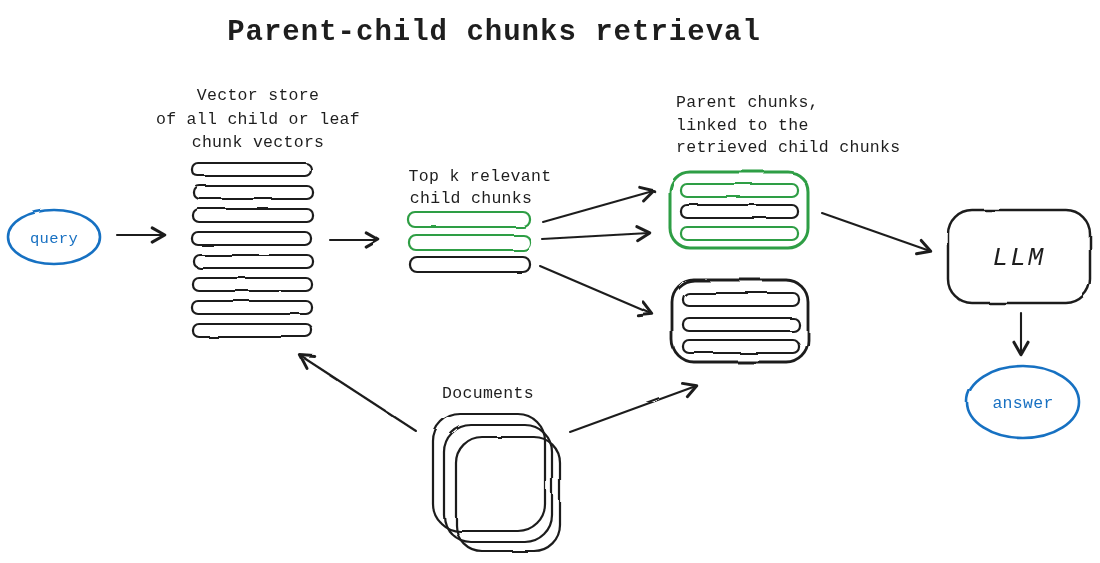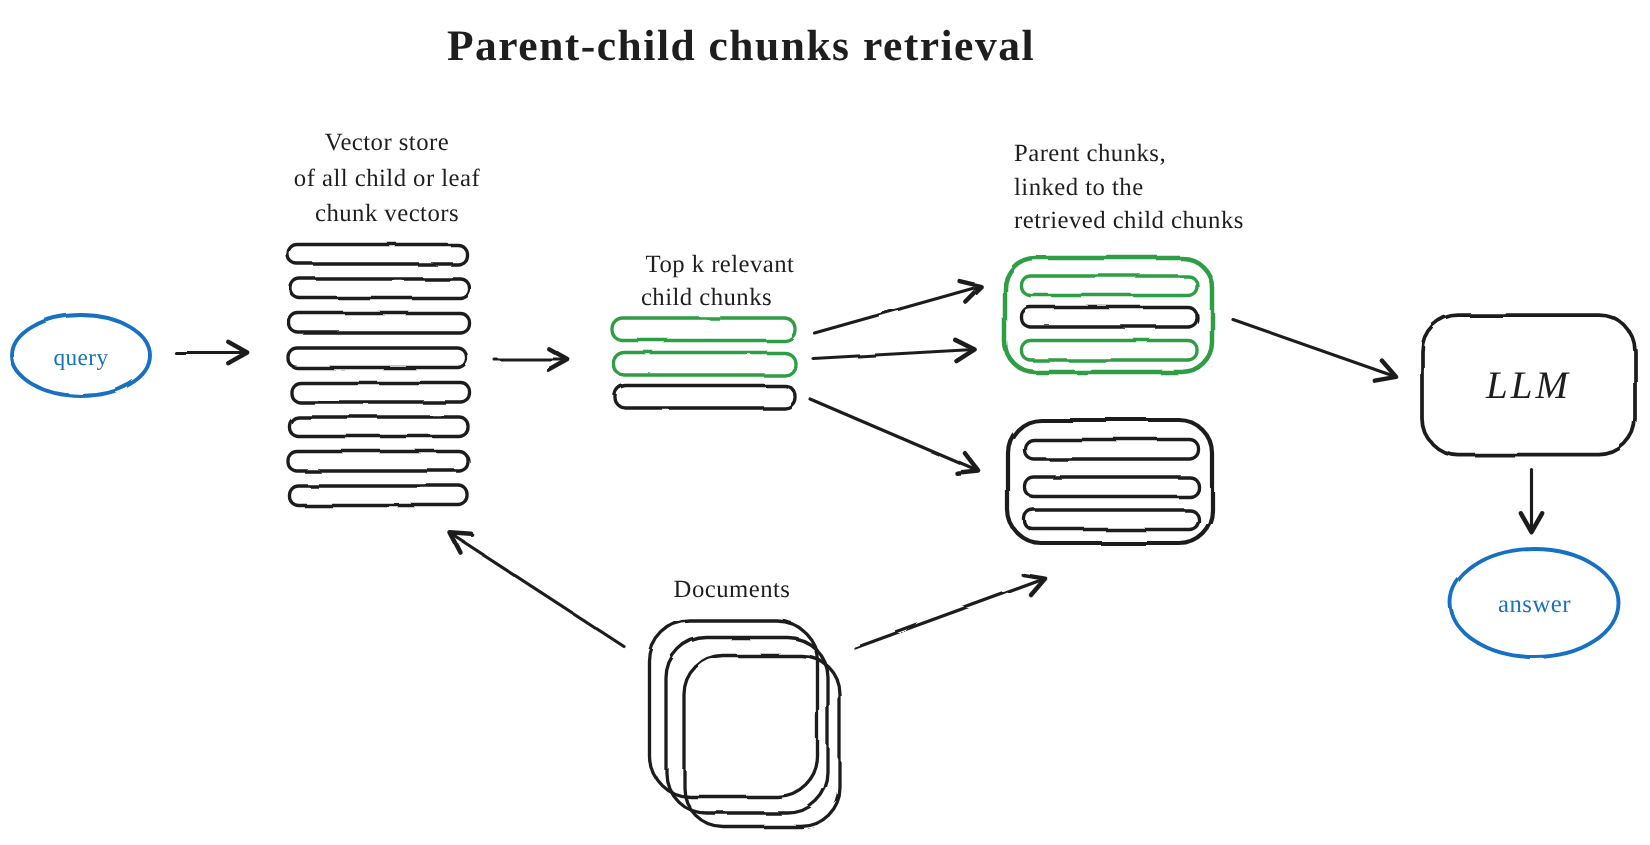--- a/index.html
+++ b/index.html
@@ -6,21 +6,21 @@
     --ink:#1e1e1e;
     --green:#2f9e44;
     --blue:#1971c2;
     --background:#ffffff;
   }
   html,body{margin:0;padding:0;background:var(--background);}
   .canvas{
     position:relative;
     width:1100px;height:563px;
     background:var(--background);
-    font-family:Liberation Serif, serif;
+    font-family:Liberation Mono, monospace;
     overflow:hidden;
   }
   svg{display:block;}
   .shape{stroke:var(--ink);stroke-width:2.2;fill:none;stroke-linecap:round;stroke-linejoin:round;}
   .shape.green{stroke:var(--green);}
   .shape.blue{stroke:var(--blue);stroke-width:2.6;}
   .arrow{stroke:var(--ink);stroke-width:2.1;fill:none;stroke-linecap:round;}
   .label{fill:var(--ink);font-size:16.5px;letter-spacing:.3px;}
   .label.mid{text-anchor:middle;}
   .label.blue{fill:var(--blue);font-size:15.5px;}

